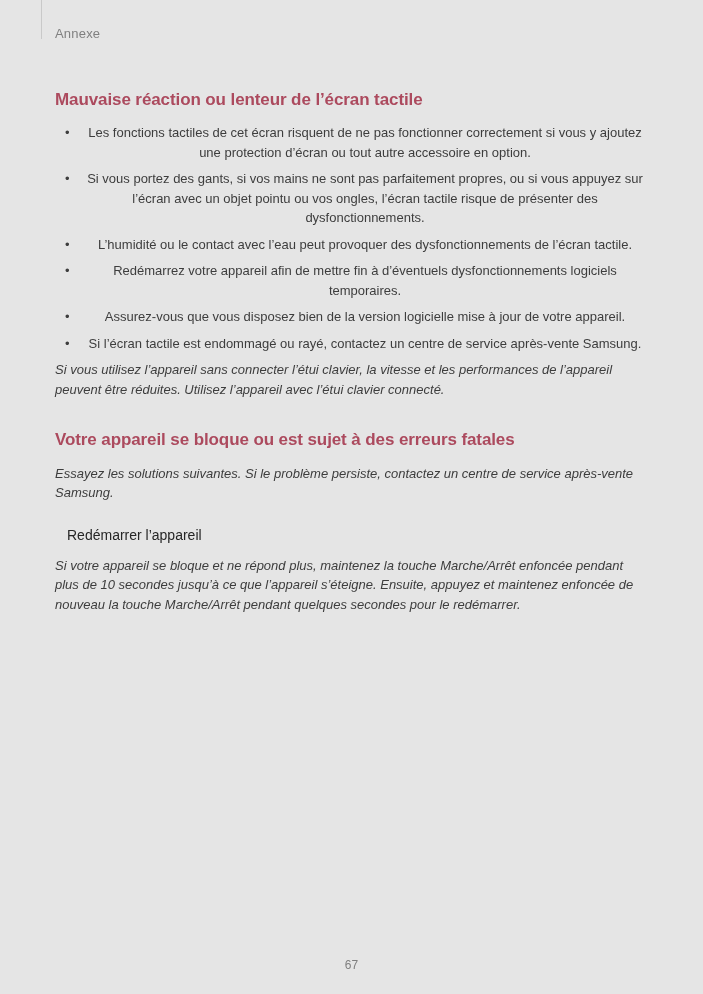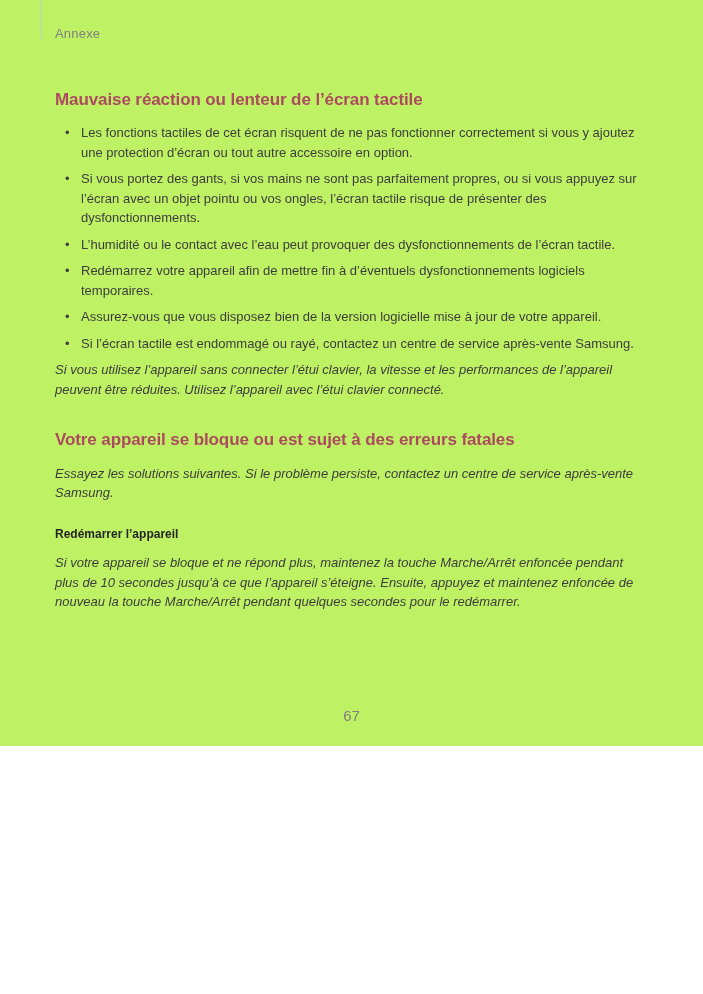--- a/index.html
+++ b/index.html
@@ -1,20 +1,20 @@
 <!DOCTYPE html>
 <html lang="fr"><head>
 <meta charset="utf-8">
 <style>
   html, body { margin: 0; padding: 0; background: #ffffff; }
   .page {
     position: relative;
     width: 703px;
-    height: 746px;
-    background: #bef264;
+    height: 994px;
+    background: #e5e5e5;
     font-family: "Liberation Sans", sans-serif;
     color: #3d3d3d;
     overflow: hidden;
     box-sizing: border-box;
   }
   .running-header {
     position: absolute;
     top: 26px;
     left: 55px;
     font-size: 13px;
@@ -57,41 +57,41 @@
   }
   .bullet-marker {
     flex: 0 0 auto;
     width: 26px;
     padding-left: 10px;
     box-sizing: border-box;
     color: #3d3d3d;
     font-size: 13px;
     line-height: 19.5px;
   }
-  .bullet-text { flex: 1 1 auto; }
+  .bullet-text { flex: 1 1 auto; text-align: center; }
   p.body-text {
     font-size: 13px;
     line-height: 19.5px;
     margin: 0 0 8px 0;
     font-style: italic;
   }
   h2.sub-heading {
-    font-size: 12px;
-    font-weight: bold;
+    font-size: 14px;
+    font-weight: normal;
     color: #262626;
-    margin: 24px 0 12px 0;
+    margin: 24px 0 12px 12px;
     line-height: 1.2;
   }
   .page-footer {
     position: absolute;
     bottom: 22px;
     left: 0;
     width: 100%;
     text-align: center;
-    font-size: 15px;
+    font-size: 12px;
     color: #7f7f7f;
   }
 </style>
 </head>
 <body>
 
 <div class="page">
 
   <div class="header-rule"></div>
   <div class="running-header">Annexe</div>

